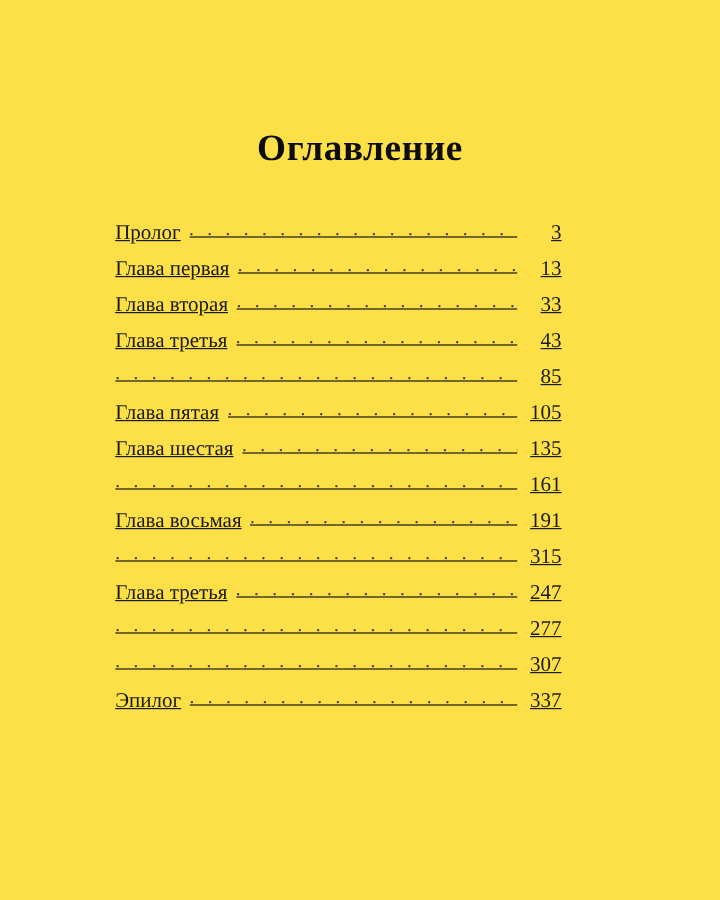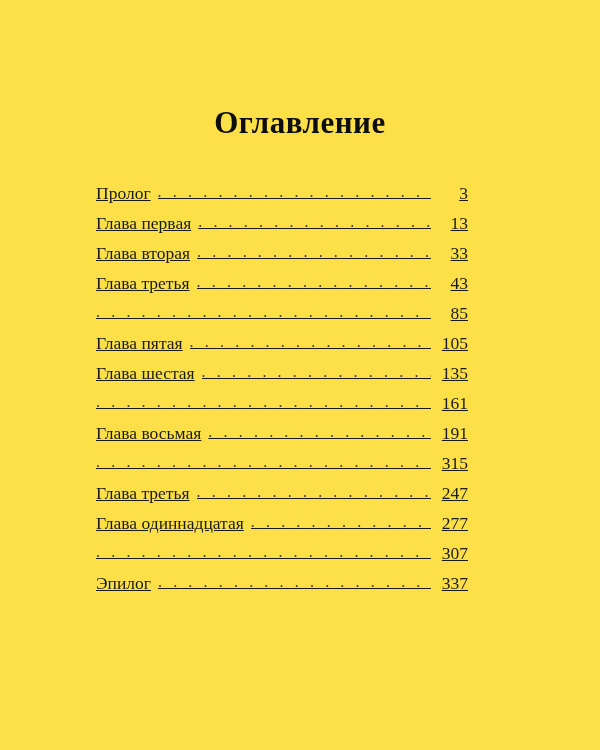--- a/index.html
+++ b/index.html
@@ -121,21 +121,20 @@
       <li class="toc-row">
         <span class="toc-dots">. . . . . . . . . . . . . . . . . . . . . . . . . . . . . . . . . . . . . . . . . . . . . . . . . . . .</span>
         <span class="toc-page">315</span>
       </li>
       <li class="toc-row">
         <span class="toc-label">Глава третья</span>
         <span class="toc-dots">. . . . . . . . . . . . . . . . . . . . . . . . . . . . . . . . . . . . . . . . . . . . . . . . . . . .</span>
         <span class="toc-page">247</span>
       </li>
       <li class="toc-row">
-        <span class="toc-label">Глава одиннадцатая</span>
         <span class="toc-dots">. . . . . . . . . . . . . . . . . . . . . . . . . . . . . . . . . . . . . . . . . . . . . . . . . . . .</span>
         <span class="toc-page">277</span>
       </li>
       <li class="toc-row">
         <span class="toc-dots">. . . . . . . . . . . . . . . . . . . . . . . . . . . . . . . . . . . . . . . . . . . . . . . . . . . .</span>
         <span class="toc-page">307</span>
       </li>
       <li class="toc-row">
         <span class="toc-label">Эпилог</span>
         <span class="toc-dots">. . . . . . . . . . . . . . . . . . . . . . . . . . . . . . . . . . . . . . . . . . . . . . . . . . . .</span>

